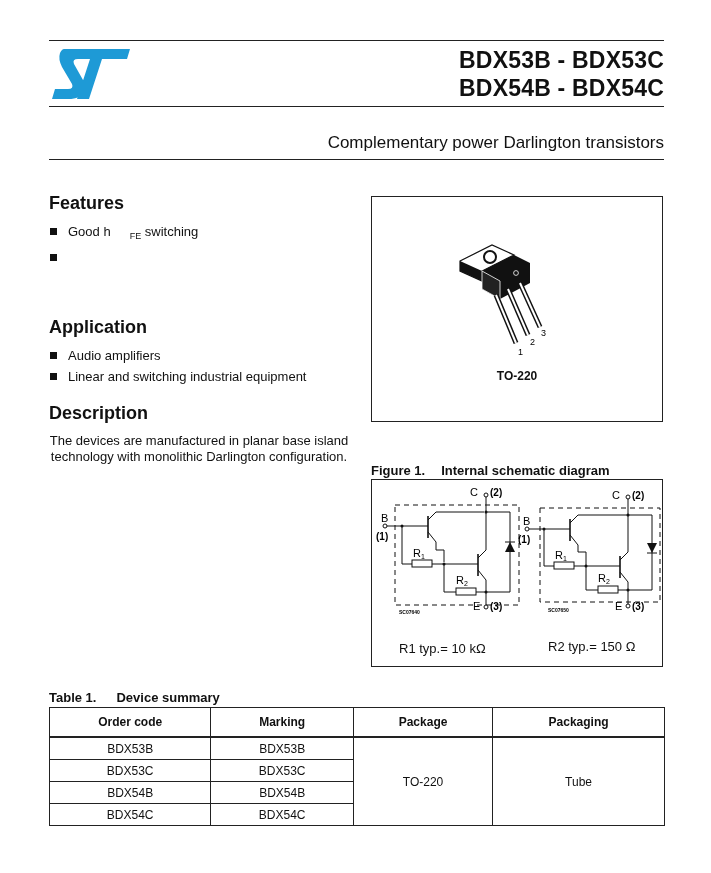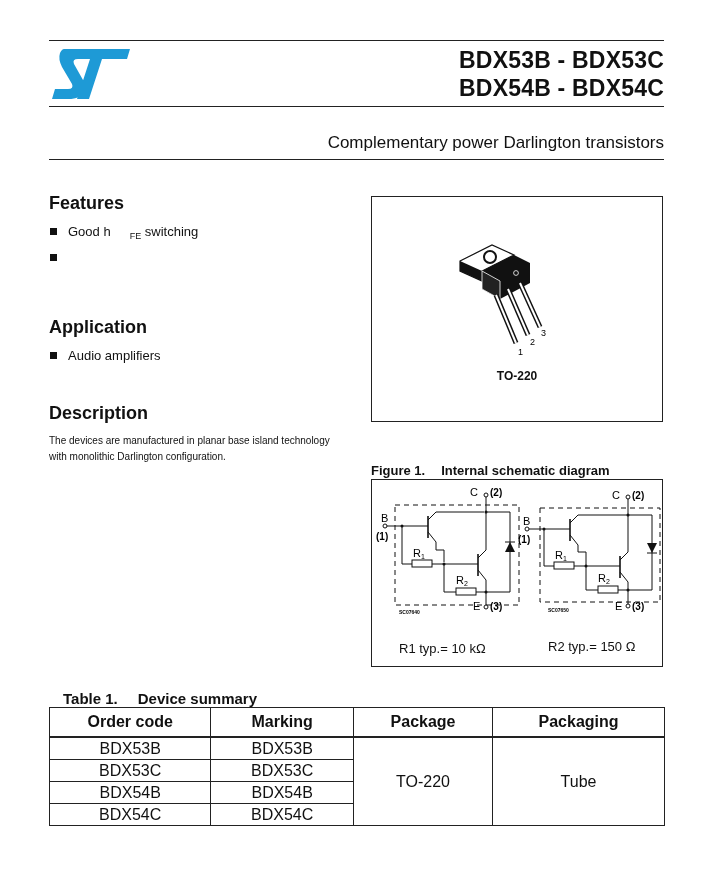--- a/index.html
+++ b/index.html
@@ -7,30 +7,30 @@
   .abs { position:absolute; }
   .rule { position:absolute; left:49px; width:615px; height:1px; background:#222; }
   .logo { left:50px; top:45px; width:82px; height:56px; }
   .title { right:47px; text-align:right; font-weight:bold; font-size:23px; line-height:28px; letter-spacing:0.2px; }
   .subtitle { right:47px; top:131px; font-size:17px; line-height:24px; }
   h2 { margin:0; font-size:18px; font-weight:bold; position:absolute; left:49px; }
   ul.bul { position:absolute; left:49px; margin:0; padding:0; list-style:none; font-size:13px; line-height:17px; }
   ul.bul li { position:relative; padding-left:19px; margin-bottom:4px; }
   ul.bul li .sq { position:absolute; left:1px; top:5px; width:7px; height:7px; background:#111; }
   sub { font-size:9px; vertical-align:-3px;padding-left:19px; }
-  .desc { left:49px; top:433px; width:300px; font-size:10px; line-height:16px; }
+  .desc { left:49px; top:433px; width:300px; font-size:13px; line-height:16px;text-align:center; }
   .pkgbox { left:371px; top:196px; width:292px; height:226px; border:1px solid #222; box-sizing:border-box; }
   .pkglabel { left:0; right:0; top:172px; text-align:center; font-weight:bold; font-size:12px; }
   .figcap { left:371px; top:463px; font-weight:bold; font-size:13px; }
   .figcap span { margin-right:16px; }
   .schbox { left:371px; top:479px; width:292px; height:188px; border:1px solid #222; box-sizing:border-box; }
   .rval { font-size:13px; }
-  .tabcap { left:63px; top:690px; font-weight:bold; font-size:15px; }
+  .tabcap { left:49px; top:690px; font-weight:bold; font-size:13px; }
   .tabcap span.num { margin-right:20px; }
-  table.summary { position:absolute; left:49px; top:707px; width:616px; border-collapse:collapse; font-size:16px; }
+  table.summary { position:absolute; left:49px; top:707px; width:616px; border-collapse:collapse; font-size:12px; }
   table.summary th, table.summary td { border:1px solid #222; text-align:center; padding:0; }
   table.summary th { height:28px; font-weight:bold; border-bottom:2px solid #222; }
   table.summary td { height:21px; }
 </style>
 </head>
 <body>
 
 <div class="rule" style="top:40px;"></div>
 <div class="rule" style="top:106px;"></div>
 <div class="rule" style="top:159px;"></div>
@@ -45,20 +45,21 @@
 
 <h2 style="top:193px;">Features</h2>
 <ul class="bul" style="top:223px; width:300px;">
   <li><span class="sq"></span><span>Good h</span><sub>FE</sub><span> switching</span></li>
   <li><span class="sq"></span></li>
 </ul>
 
 <h2 style="top:317px;">Application</h2>
 <ul class="bul" style="top:347px; width:300px;">
   <li><span class="sq"></span><span>Audio amplifiers</span></li>
+  <li><span class="sq"></span><span>Linear and switching industrial equipment</span></li>
 </ul>
 
 <h2 style="top:403px;">Description</h2>
 <div class="abs desc">The devices are manufactured in planar base island technology with monolithic Darlington configuration.</div>
 
 <div class="abs pkgbox">
   <svg class="abs" style="left:80px; top:40px;" width="130" height="125" viewBox="0 0 130 125">
 
     <polygon points="8,24 40,8 62,18 30,34 30,44 8,34" fill="#fff" stroke="#111" stroke-width="1.2"></polygon>
     <polygon points="8,24 30,34 30,44 8,34" fill="#111"></polygon>

